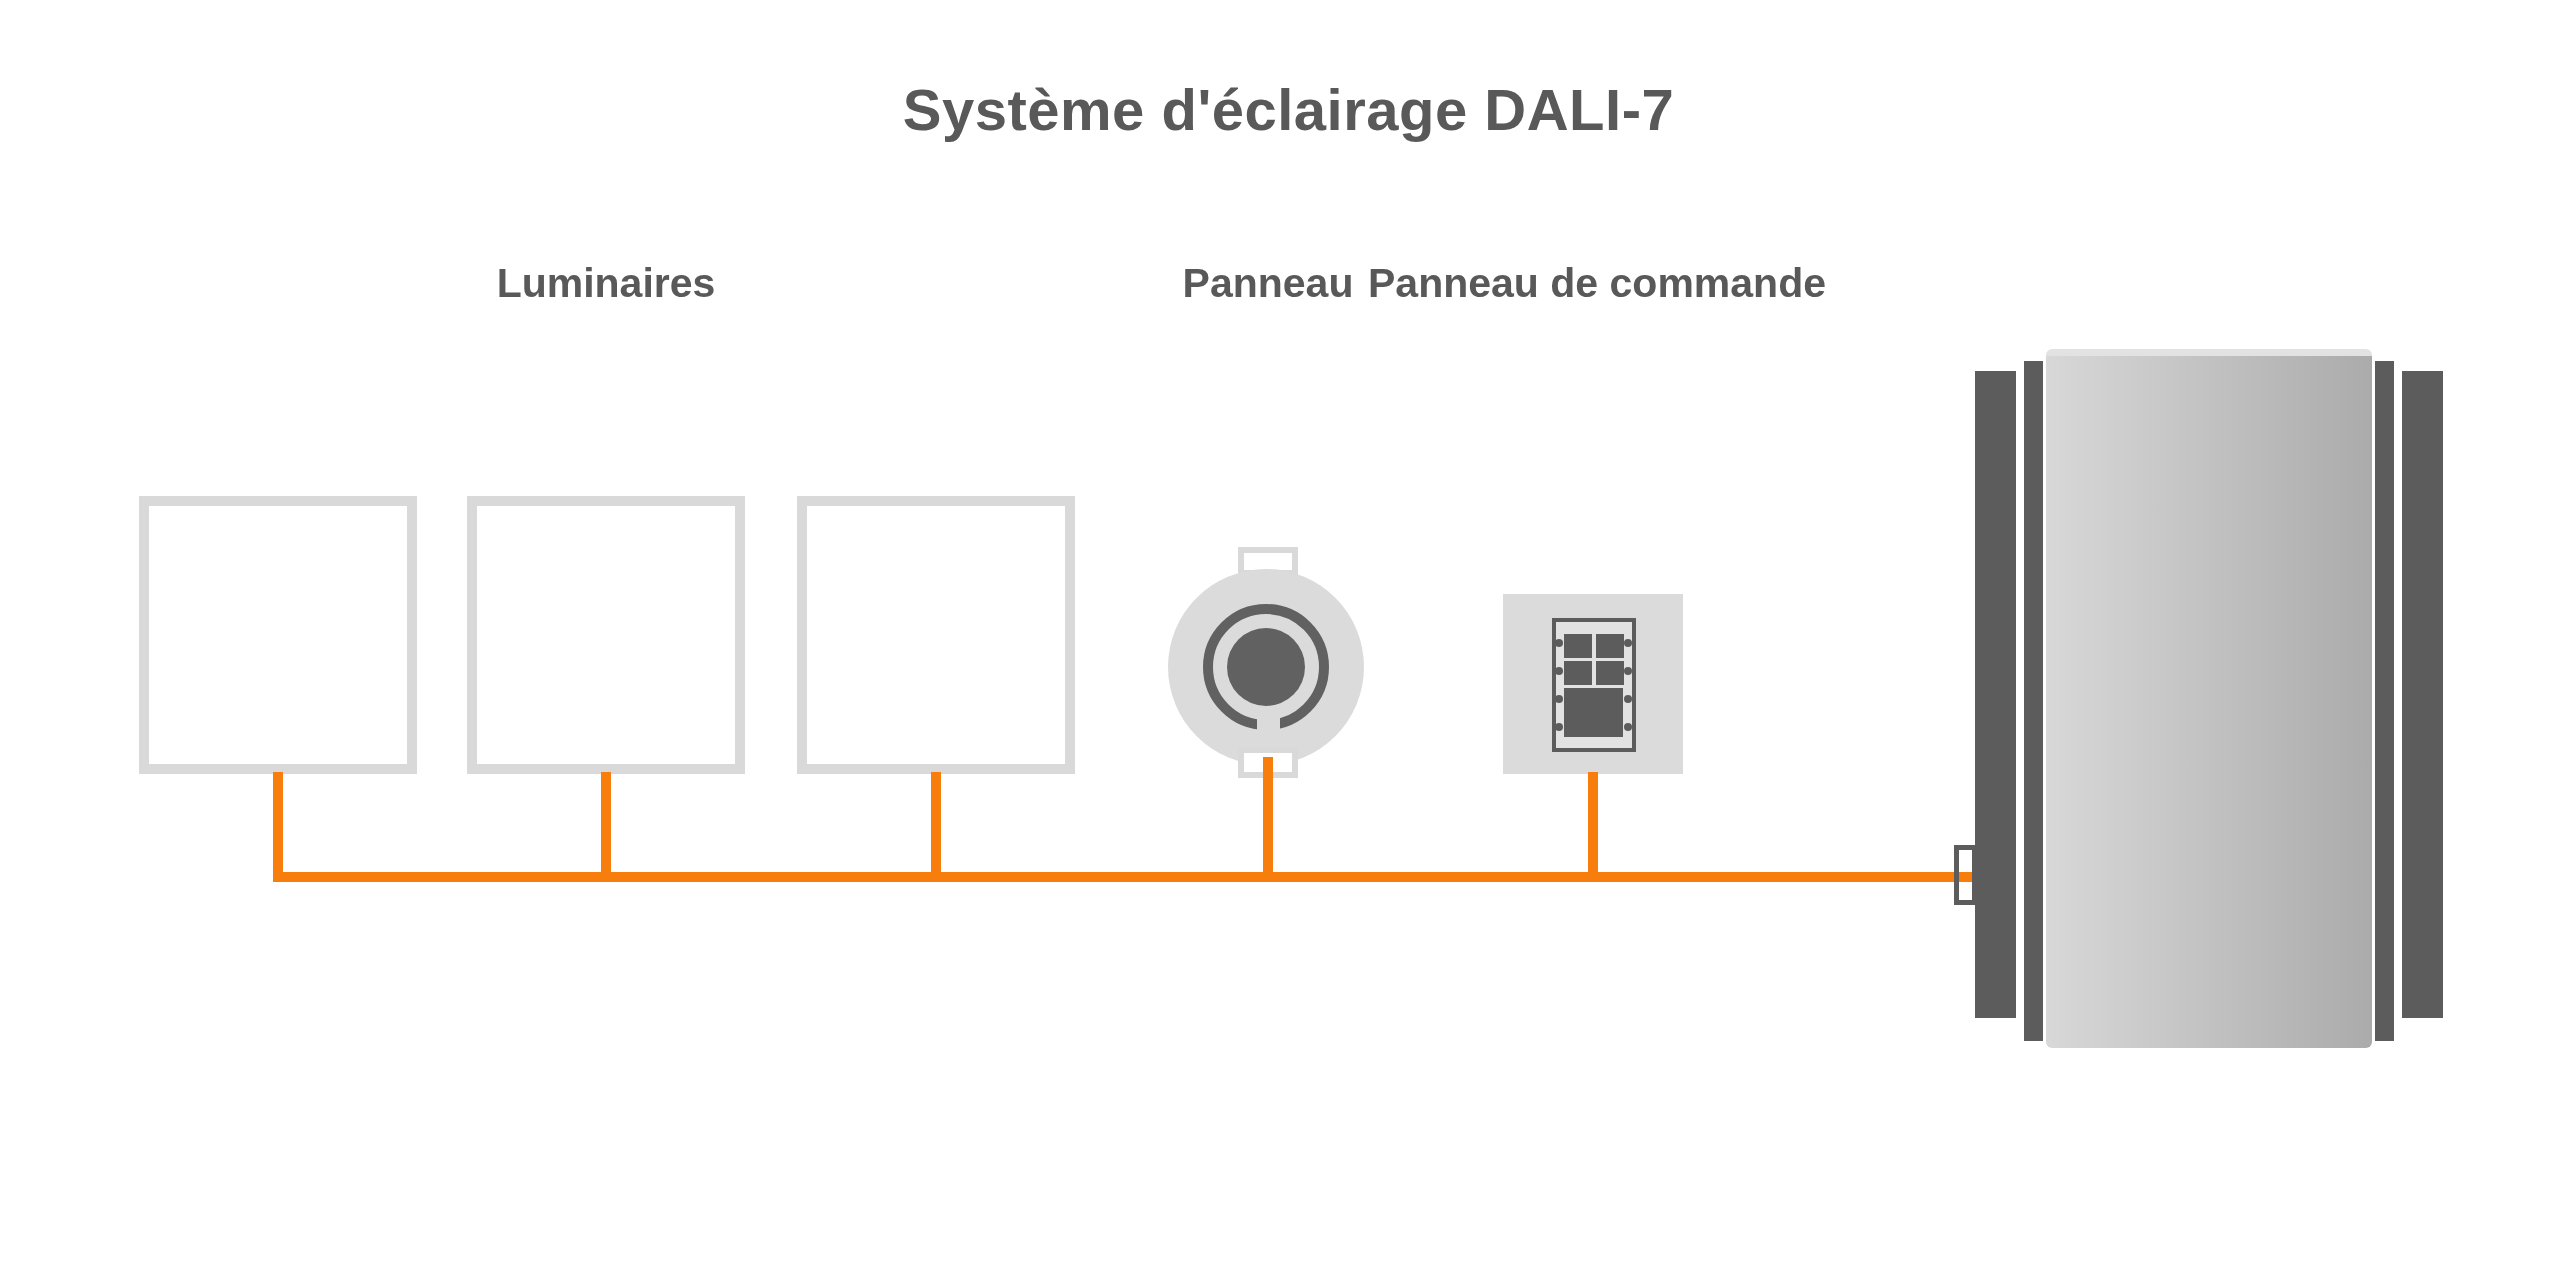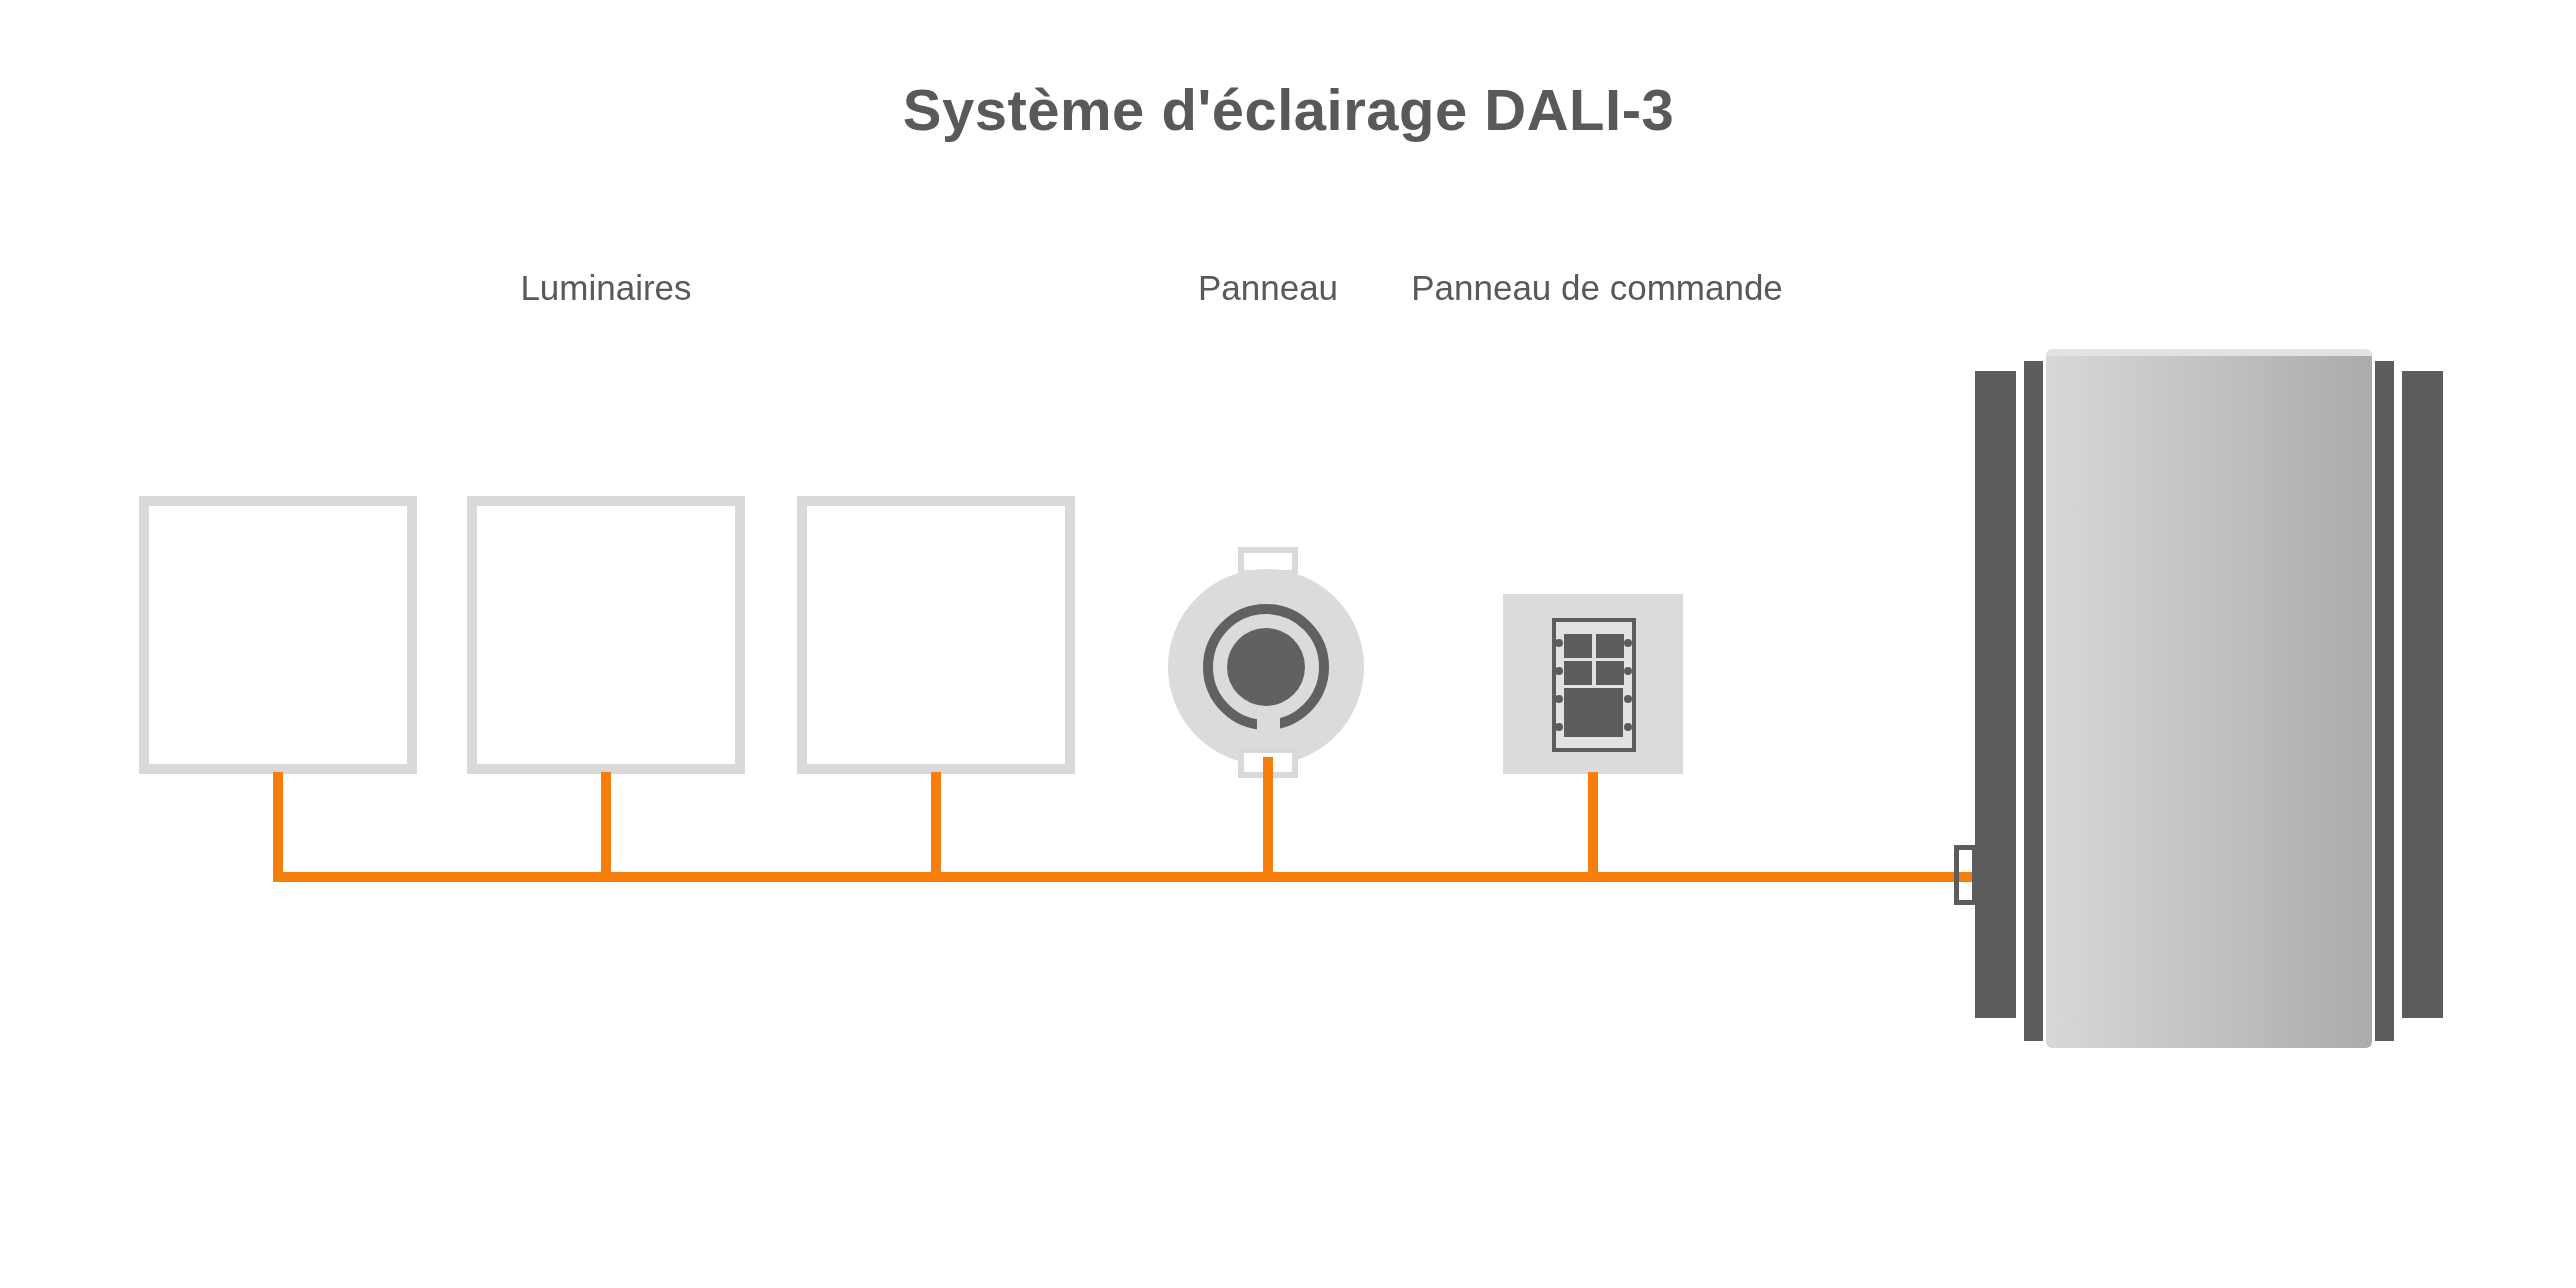--- a/index.html
+++ b/index.html
@@ -24,24 +24,24 @@
     margin: 0;
     text-align: center;
     font-size: 58px;
     font-weight: 700;
     color: var(--text-gray, #595959);
     letter-spacing: 0.5px;
   }
 
   .dev-label {
     position: absolute;
-    top: 268px;
+    top: 260px;
     transform: translateX(-50%);
-    font-size: 35px;
-    font-weight: 400;
+    font-size: 41px;
+    font-weight: 700;
     color: var(--text-gray, #595959);
     white-space: nowrap;
   }
 
   
   .luminaire {
     position: absolute;
     top: 496px;
     width: 278px;
     height: 278px;
@@ -175,21 +175,21 @@
     border: 5.2px solid var(--dark-gray, #5c5c5c);
     background: transparent;
     z-index: 6;
   }
 </style>
 </head>
 <body>
 
 <div class="canvas">
 
-  <h1 class="title">Système d'éclairage DALI-3</h1>
+  <h1 class="title">Système d'éclairage DALI-7</h1>
 
   <div class="dev-label" style="left:606px;">Luminaires</div>
   <div class="dev-label" style="left:1268px;">Panneau</div>
   <div class="dev-label" style="left:1597px;">Panneau de commande</div>
 
   <div class="luminaire" style="left:139px;"></div>
   <div class="luminaire" style="left:467px;"></div>
   <div class="luminaire" style="left:797px;"></div>
 
   <div class="bus-line"></div>

